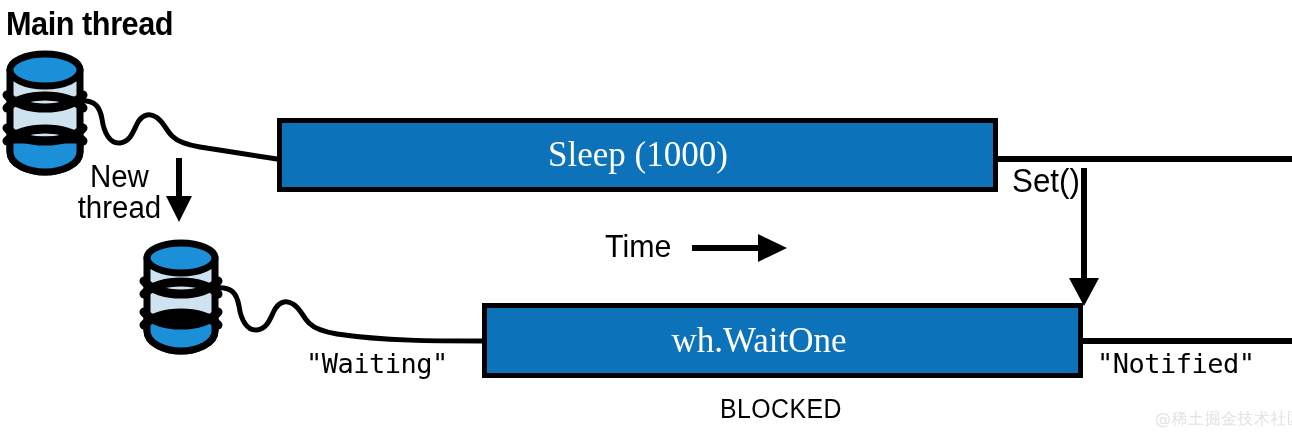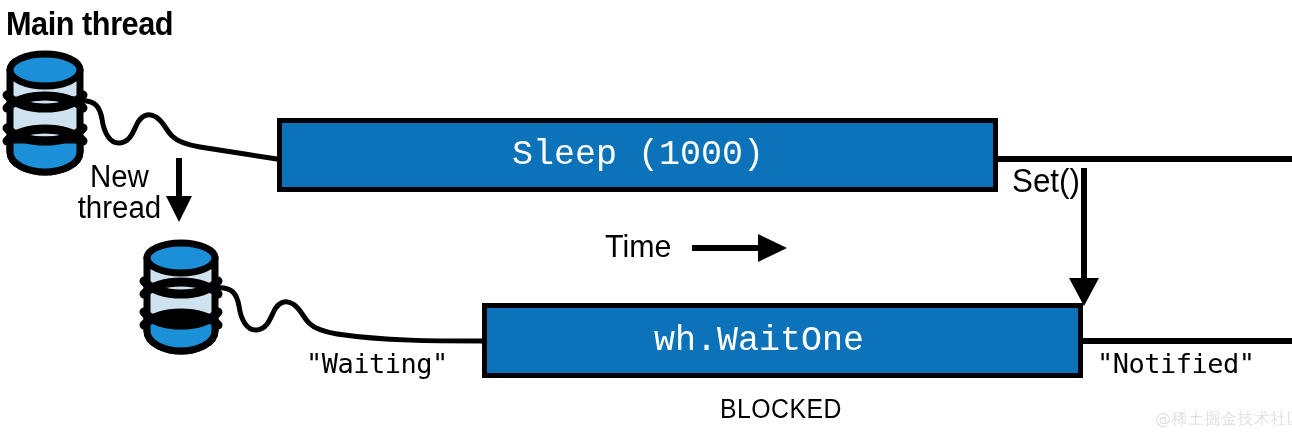--- a/index.html
+++ b/index.html
@@ -64,21 +64,21 @@
     transform-origin: left top;
   }
   .label-mono {
     font-family: "DejaVu Sans Mono", monospace;
     font-size: 27px;
     letter-spacing: -0.5px;
   }
   .bar-text {
     position: absolute;
     color: #ffffff;
-    font-family: Liberation Mono, monospace;
+    font-family: Liberation Serif, serif;
     font-size: 35px;
     white-space: pre;
     display: flex;
     align-items: center;
     justify-content: center;
   }
   .watermark {
     position: absolute;
     color: #e2e2e2;
     font-family: "DejaVu Sans", sans-serif;

